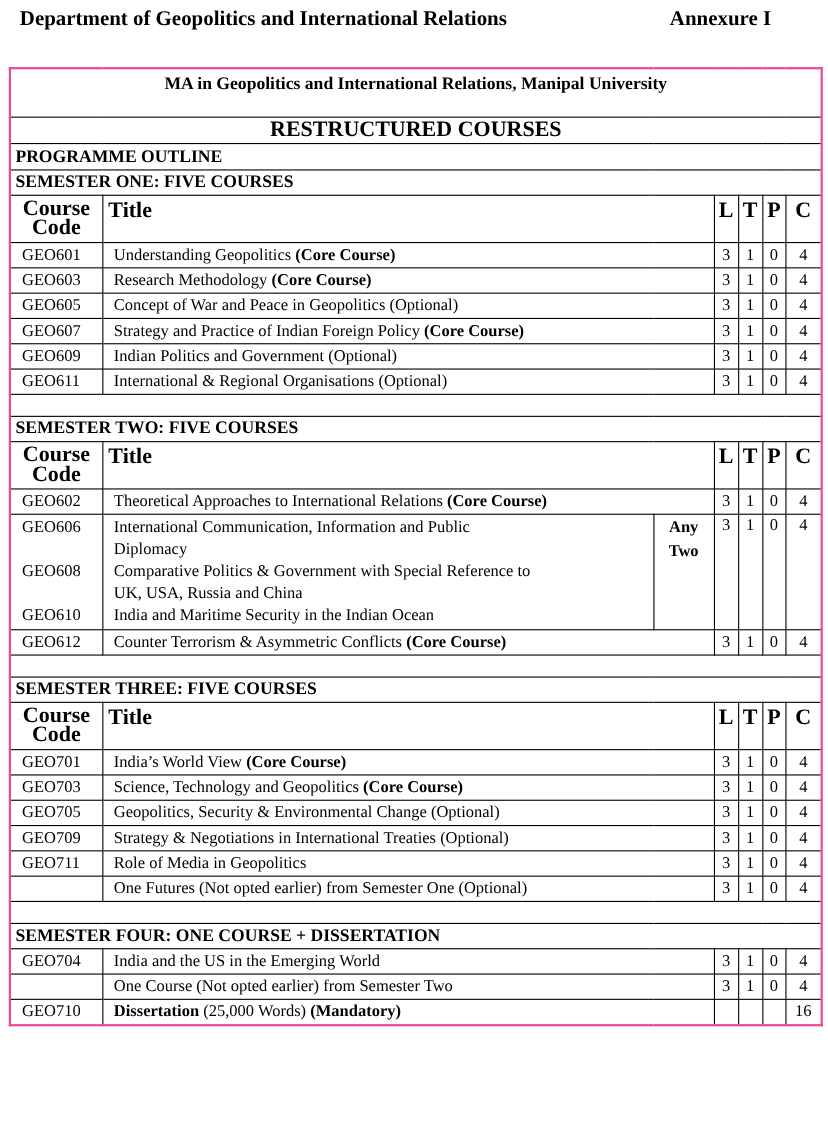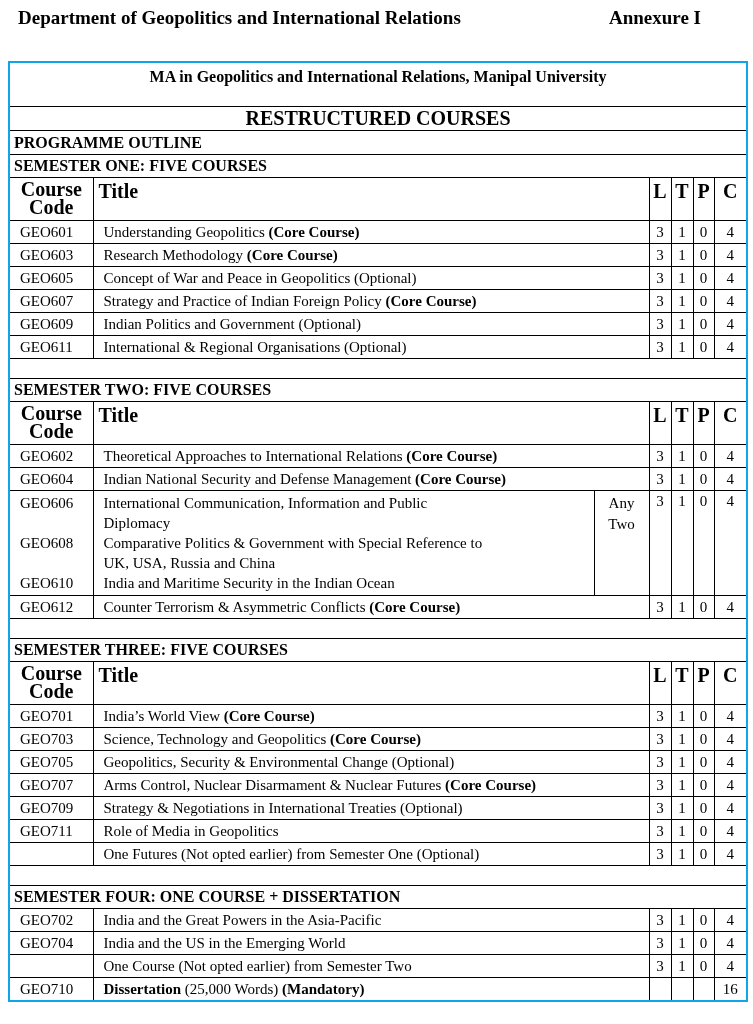--- a/index.html
+++ b/index.html
@@ -1,37 +1,37 @@
 <!DOCTYPE html>
 <html><head>
 <meta charset="utf-8">
 <style>
   html,body{margin:0;padding:0;background:#fff;}
   body{width:753px;height:1024px;color:#000;font-family:"Liberation Serif",serif;overflow:hidden;}
   .doc-header{display:flex;justify-content:space-between;align-items:flex-start;
     font-weight:bold;font-size:19px;padding:8px 52px 0 18px;line-height:19px;}
   table{border-collapse:collapse;table-layout:fixed;width:738px;margin:34px 0 0 8px;
-    border:2px solid #0ea5e9;}
+    border:2px solid #ec4899;}
   td{border:1px solid #000;font-size:15px;padding:0 5px;vertical-align:middle;overflow:hidden;}
   .b{font-weight:bold;}
   tr.row-title td{height:38px;vertical-align:top;text-align:center;font-weight:bold;font-size:16px;padding-top:5px;}
   tr.row-sub td{height:23px;text-align:center;font-weight:bold;font-size:20px;}
   tr.row-outline td{height:23px;font-weight:bold;font-size:16px;padding-left:4px;margin-left:48px;}
   tr.sec-heading td{height:22px;font-weight:bold;font-size:16px;padding-left:4px;}
   tr.col-header td{font-weight:bold;vertical-align:top;height:40px;padding-top:2px;font-size:20px;}
   td.code-h{text-align:center;line-height:18px;}
   td.title-h{}
   tr.course td{height:22px;}
   td.code{padding-left:10px;}
   td.title-cell{padding-left:10px;}
   td.num{text-align:center;padding:0 1px;}
   tr.spacer td{height:19px;}
   tr.group td{vertical-align:top;padding-top:2px;padding-bottom:2px;}
   .gline{line-height:20px;white-space:nowrap;overflow:hidden;}
-  td.note{font-weight:normal;text-align:center;padding-top:20px;line-height:21px;}
+  td.note{font-weight:bold;text-align:center;padding-top:20px;line-height:21px;}
   tr.group td.num{padding-top:2px;}
 </style>
 </head>
 <body>
 
 <div class="doc-header">
   <span>Department of Geopolitics and International Relations</span>
   <span>Annexure I</span>
 </div>
 
@@ -129,28 +129,20 @@
         <td class="num">C</td>
       </tr>
       <tr class="course">
         <td class="code">GEO602</td>
         <td class="title-cell" colspan="2"><span>Theoretical Approaches to International Relations </span><span class="b">(Core Course)</span></td>
         <td class="num">3</td>
         <td class="num">1</td>
         <td class="num">0</td>
         <td class="num">4</td>
       </tr>
-      <tr class="course">
-        <td class="code">GEO604</td>
-        <td class="title-cell" colspan="2"><span>Indian National Security and Defense Management </span><span class="b">(Core Course)</span></td>
-        <td class="num">3</td>
-        <td class="num">1</td>
-        <td class="num">0</td>
-        <td class="num">4</td>
-      </tr>
       <tr class="group">
         <td class="code">
           <div class="gline" style="height: 40px;">GEO606</div>
           <div class="gline" style="height: 40px;">GEO608</div>
           <div class="gline" style="height: 20px;">GEO610</div>
         </td>
         <td class="title-cell">
           <div class="gline" style="height: 40px;">International Communication, Information and Public<br>Diplomacy</div>
           <div class="gline" style="height: 40px;">Comparative Politics &amp; Government with Special Reference to<br>UK, USA, Russia and China</div>
           <div class="gline" style="height: 20px;">India and Maritime Security in the Indian Ocean</div>
@@ -201,28 +193,20 @@
       </tr>
       <tr class="course">
         <td class="code">GEO705</td>
         <td class="title-cell" colspan="2"><span>Geopolitics, Security &amp; Environmental Change (Optional)</span></td>
         <td class="num">3</td>
         <td class="num">1</td>
         <td class="num">0</td>
         <td class="num">4</td>
       </tr>
       <tr class="course">
-        <td class="code">GEO707</td>
-        <td class="title-cell" colspan="2"><span>Arms Control, Nuclear Disarmament &amp; Nuclear Futures </span><span class="b">(Core Course)</span></td>
-        <td class="num">3</td>
-        <td class="num">1</td>
-        <td class="num">0</td>
-        <td class="num">4</td>
-      </tr>
-      <tr class="course">
         <td class="code">GEO709</td>
         <td class="title-cell" colspan="2"><span>Strategy &amp; Negotiations in International Treaties (Optional)</span></td>
         <td class="num">3</td>
         <td class="num">1</td>
         <td class="num">0</td>
         <td class="num">4</td>
       </tr>
       <tr class="course">
         <td class="code">GEO711</td>
         <td class="title-cell" colspan="2"><span>Role of Media in Geopolitics</span></td>
@@ -237,28 +221,20 @@
         <td class="num">3</td>
         <td class="num">1</td>
         <td class="num">0</td>
         <td class="num">4</td>
       </tr>
       <tr class="spacer">
         <td colspan="7"></td>
       </tr>
       <tr class="sec-heading">
         <td colspan="7">SEMESTER FOUR: ONE COURSE + DISSERTATION</td>
-      </tr>
-      <tr class="course">
-        <td class="code">GEO702</td>
-        <td class="title-cell" colspan="2"><span>India and the Great Powers in the Asia-Pacific</span></td>
-        <td class="num">3</td>
-        <td class="num">1</td>
-        <td class="num">0</td>
-        <td class="num">4</td>
       </tr>
       <tr class="course">
         <td class="code">GEO704</td>
         <td class="title-cell" colspan="2"><span>India and the US in the Emerging World</span></td>
         <td class="num">3</td>
         <td class="num">1</td>
         <td class="num">0</td>
         <td class="num">4</td>
       </tr>
       <tr class="course">

